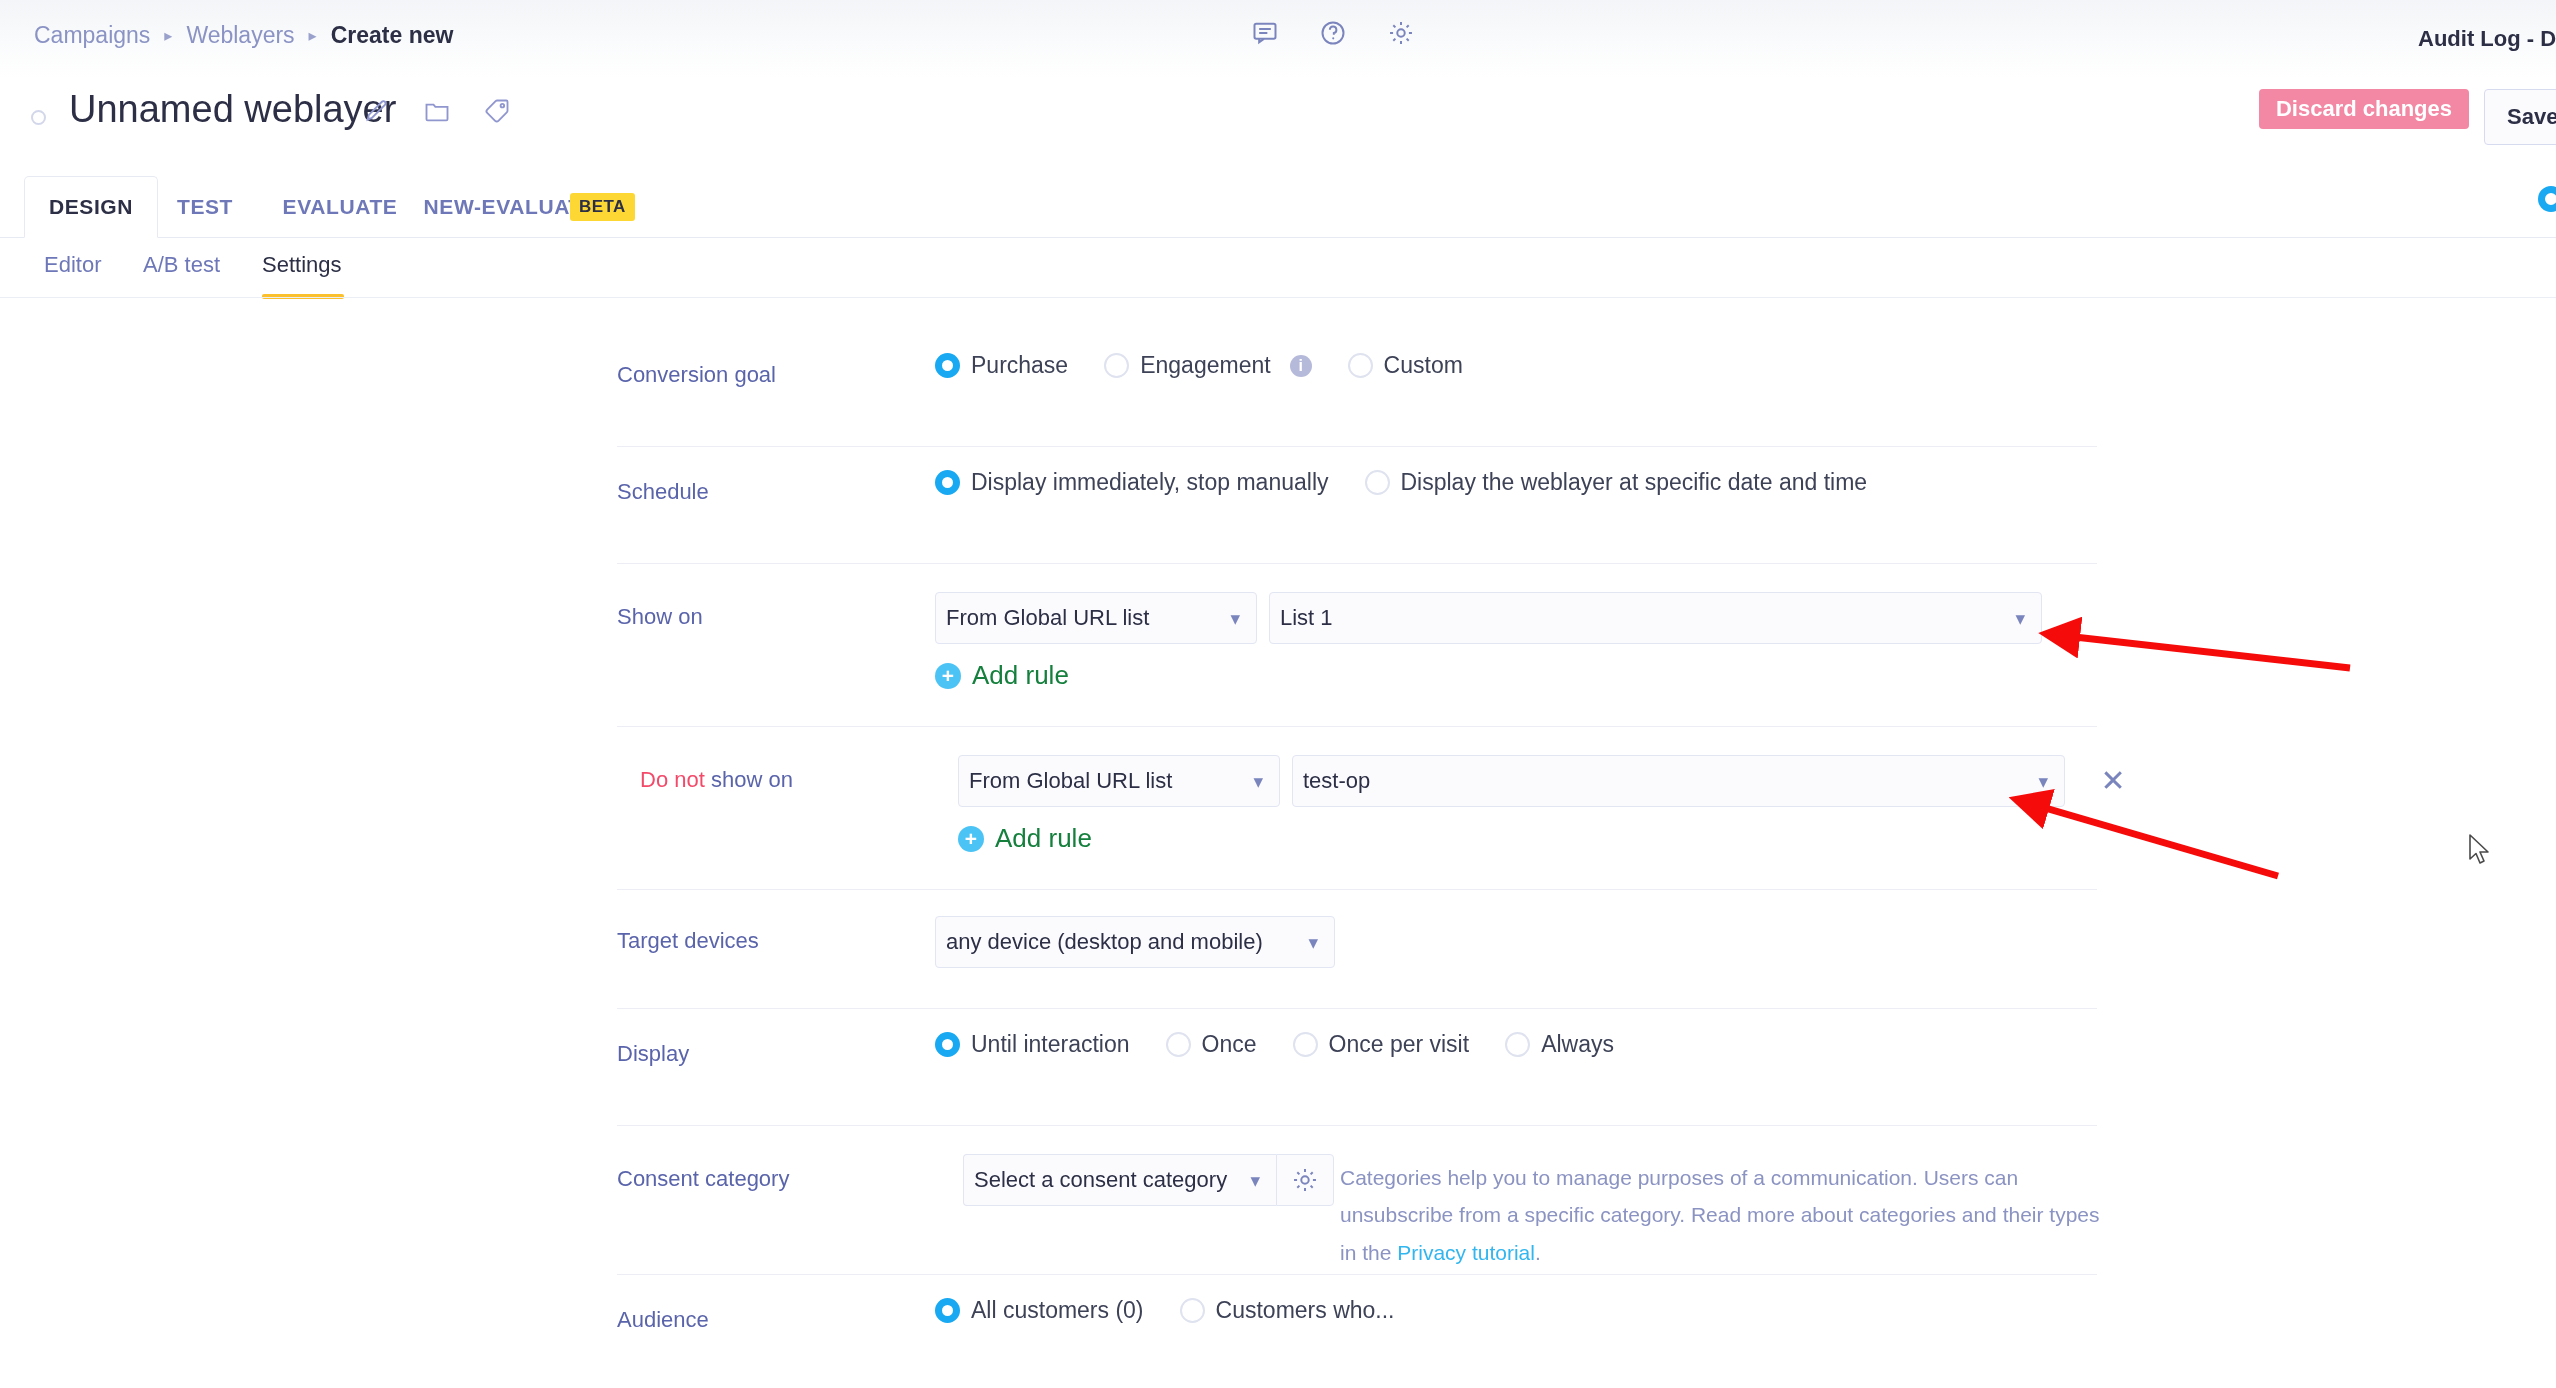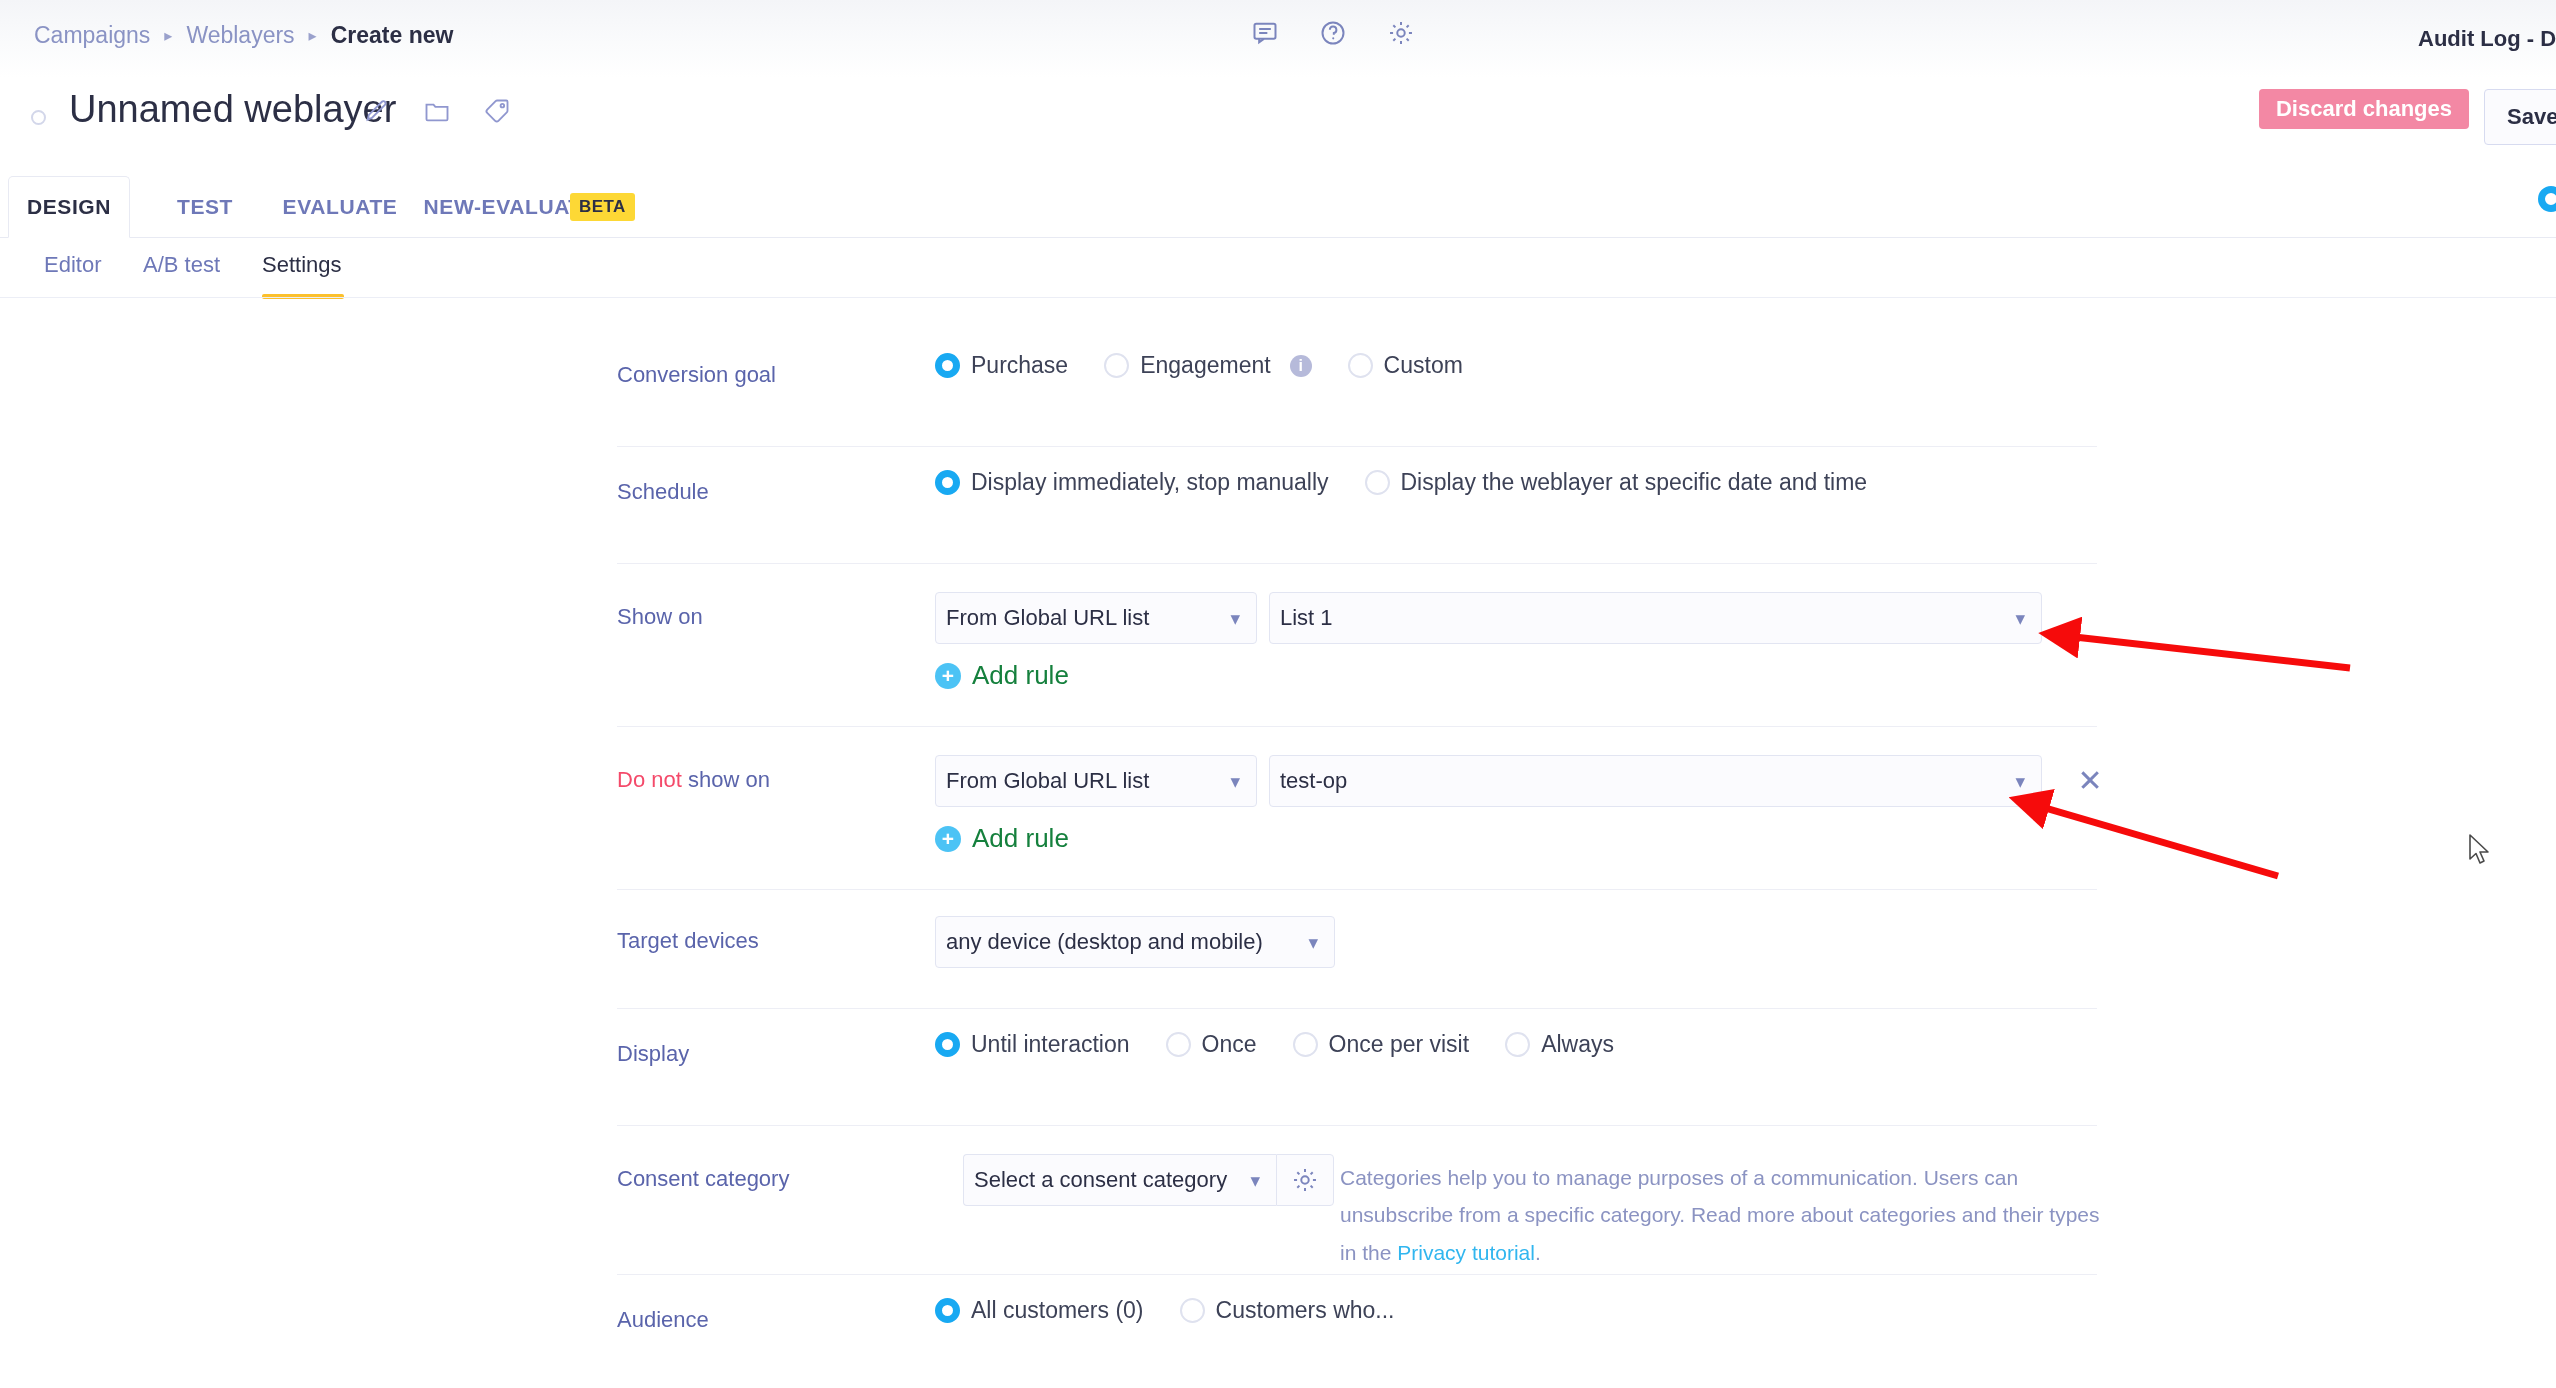--- a/index.html
+++ b/index.html
@@ -176,21 +176,21 @@
         <circle cx="16.6" cy="7.4" r="1.5"></circle>
       </svg>
     </span>
   </div>
 
   <button class="btn-discard">Discard changes</button>
   <button class="btn-save">Save</button>
 
   <div class="tabs"></div>
   <div class="tabs-underline"></div>
-  <div class="tab active" style="left:8px;width:122px;">DESIGN</div>
+  <div class="tab active" style="left:24px;width:134px;">DESIGN</div>
   <div class="tab" style="left:150px;width:110px;">TEST</div>
   <div class="tab" style="left:260px;width:160px;">EVALUATE</div>
   <div class="tab" style="left:400px;width:220px;">NEW-EVALUATE</div>
   <div class="beta-badge">BETA</div>
 
   <div class="subtabs"></div>
   <div class="subtab" style="left:44px;">Editor</div>
   <div class="subtab" style="left:143px;">A/B test</div>
   <div class="subtab active" style="left:262px;">Settings</div>
   <div class="subtab-bar" style="left:262px;width:82px;"></div>
@@ -251,21 +251,21 @@
           </div>
         </div>
         <div class="addrule">
           <span class="plus-ic">+</span>
           <span class="addrule-label">Add rule</span>
         </div>
       </div>
     </div>
     <div class="divider"></div>
 
-    <div class="row" style="min-height:162px;">
+    <div class="row" style="min-height:162px;margin-left:23px;">
       <div class="label" style="padding-top:40px;">
         <span class="neg">Do not</span><span class="neg-rest"> show on</span>
       </div>
       <div class="ctrl" style="padding-top:28px;">
         <div class="sel-row">
           <div class="select w-narrow">
             <span>From Global URL list</span>
             <span class="chev">▾</span>
           </div>
           <div class="select w-wide">

